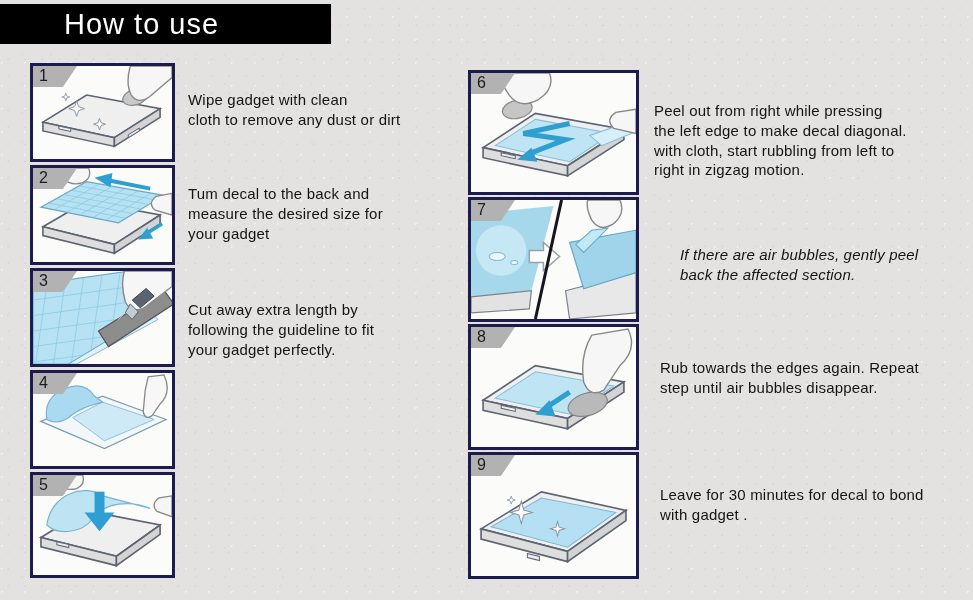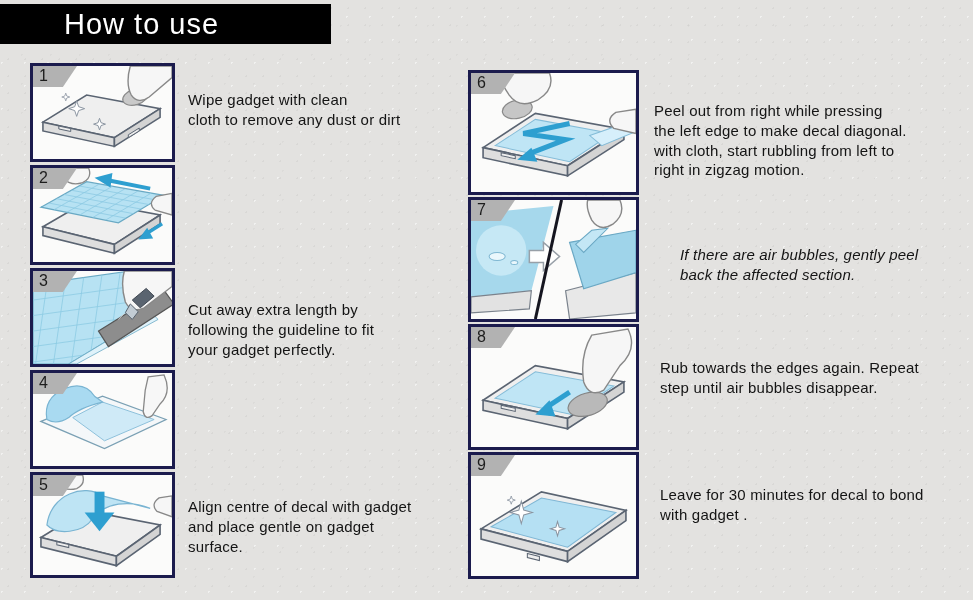--- a/index.html
+++ b/index.html
@@ -123,20 +123,23 @@
         <line x1="130" y1="57" x2="116" y2="66" stroke="#2e9fd0" stroke-width="3.5"></line>
         <polygon points="106,73 115,61 121,72" fill="#2e9fd0"></polygon>
       </g>
       <g>
         <path d="M28,0 L56,0 Q60,10 50,15 Q38,19 30,10 Z" fill="#f6f6f6" stroke="#888" stroke-width="1.3"></path>
         <path d="M140,26 L140,48 L123,43 Q115,36 124,29 Z" fill="#f6f6f6" stroke="#888" stroke-width="1.3"></path>
       </g>
     </svg>
     <div class="tab"><span>2</span></div>
   </div>
+  <div class="caption c2">Tum decal to the back and
+measure the desired size for
+your gadget</div>
 
   <div class="panel p3">
     <svg viewBox="0 0 140 96" preserveAspectRatio="none">
       <defs>
           <clipPath id="g3">
             <polygon points="0,14 98,0 120,44 36,96 0,96"></polygon>
           </clipPath>
         </defs>
       <g>
         <polygon points="0,14 98,0 120,44 36,96 0,96" fill="#b7e2f3" stroke="#69a9c4" stroke-width="1.2"></polygon>
@@ -207,23 +210,20 @@
         <rect x="62" y="16" width="10" height="22" fill="#2e9fd0"></rect>
         <polygon points="52,36 82,36 67,54" fill="#2e9fd0"></polygon>
       </g>
       <g>
         <path d="M24,0 L50,0 Q53,9 44,13 Q32,16 25,8 Z" fill="#f6f6f6" stroke="#888" stroke-width="1.3"></path>
         <path d="M140,20 L140,40 L125,35 Q118,28 127,22 Z" fill="#f6f6f6" stroke="#888" stroke-width="1.3"></path>
       </g>
     </svg>
     <div class="tab"><span>5</span></div>
   </div>
-  <div class="caption c5">Align centre of decal with gadget
-and place gentle on gadget
-surface.</div>
 
   <div class="panel p6">
     <svg viewBox="0 0 164 118" preserveAspectRatio="none">
       <g>
         <polygon points="12,74 64,40 152,56 96,92" fill="#efefef" stroke="#5a6472" stroke-width="1.6"></polygon>
         <polygon points="12,74 96,92 96,102 12,84" fill="#dedede" stroke="#5a6472" stroke-width="1.6"></polygon>
         <polygon points="96,92 152,56 152,66 96,102" fill="#d4d4d4" stroke="#5a6472" stroke-width="1.6"></polygon>
         <polygon points="30,79 44,82 44,85 30,82" fill="#eee" stroke="#5a6472" stroke-width="1"></polygon>
       </g>
       <g>

